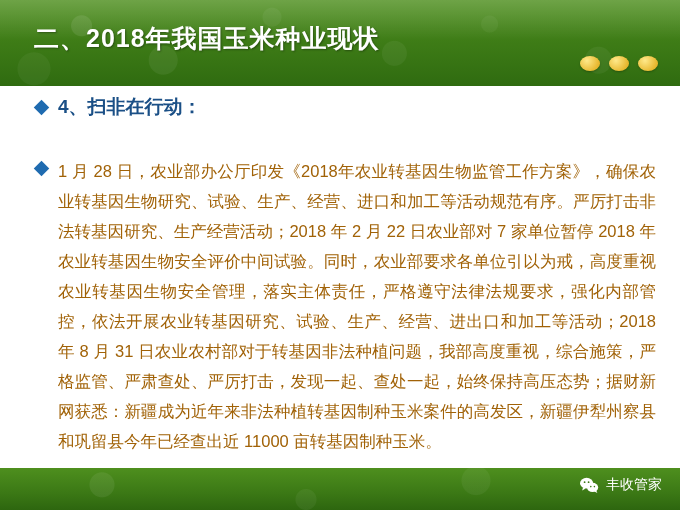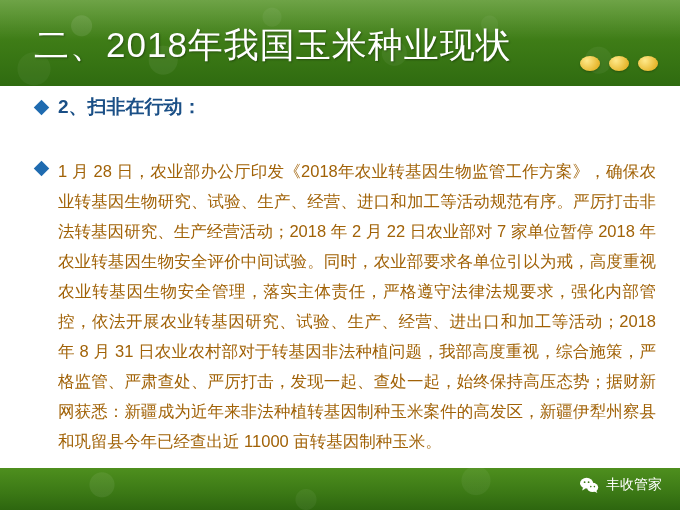--- a/index.html
+++ b/index.html
@@ -47,22 +47,22 @@
     position: absolute;
     left: 0; top: 0;
     width: 680px; height: 40px;
     background: linear-gradient(180deg, rgba(255,255,255,0.18), rgba(255,255,255,0));
   }
   .title {
     position: absolute;
     left: 34px;
     top: 22px;
     color: #ffffff;
-    font-size: 35px;
-    font-weight: normal;
+    font-size: 25px;
+    font-weight: bold;
     letter-spacing: 1px;
     white-space: nowrap;
     text-shadow: 1px 1px 2px rgba(0,0,0,0.35);
   }
   .dots {
     position: absolute;
     right: 22px;
     top: 56px;
     display: flex;
     gap: 9px;
@@ -174,21 +174,21 @@
       <div class="dot"></div>
       <div class="dot"></div>
       <div class="dot"></div>
     </div>
   </div>
 
   <div class="body-area">
 
     <div class="sub-heading bullet-row">
       <div class="diamond"></div>
-      <div class="text">2、扫非在行动：</div>
+      <div class="text">4、扫非在行动：</div>
     </div>
 
     <div class="paragraph-block bullet-row">
       <div class="diamond"></div>
       <div class="paragraph">1 月 28 日，农业部办公厅印发《2018年农业转基因生物监管工作方案》，确保农业转基因生物研究、试验、生产、经营、进口和加工等活动规范有序。严厉打击非法转基因研究、生产经营活动；2018 年 2 月 22 日农业部对 7 家单位暂停 2018 年农业转基因生物安全评价中间试验。同时，农业部要求各单位引以为戒，高度重视农业转基因生物安全管理，落实主体责任，严格遵守法律法规要求，强化内部管控，依法开展农业转基因研究、试验、生产、经营、进出口和加工等活动；2018 年 8 月 31 日农业农村部对于转基因非法种植问题，我部高度重视，综合施策，严格监管、严肃查处、严厉打击，发现一起、查处一起，始终保持高压态势；据财新网获悉：新疆成为近年来非法种植转基因制种玉米案件的高发区，新疆伊犁州察县和巩留县今年已经查出近 11000 亩转基因制种玉米。</div>
     </div>
 
   </div>
 
   <div class="footer">

